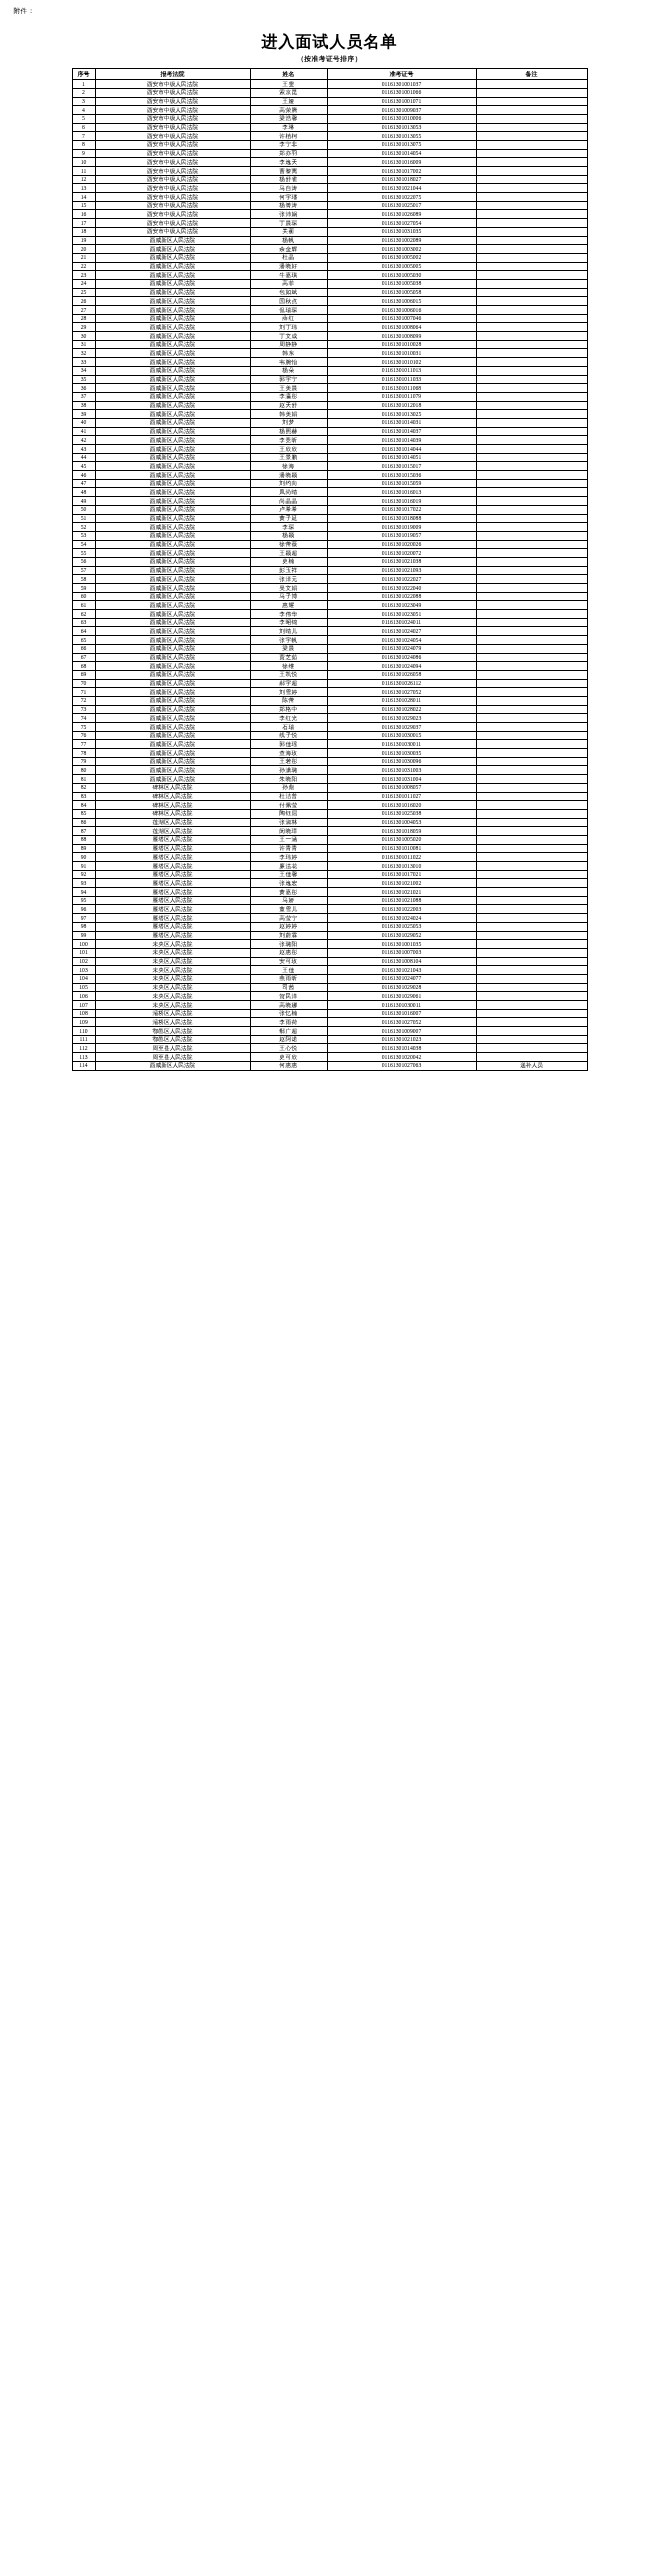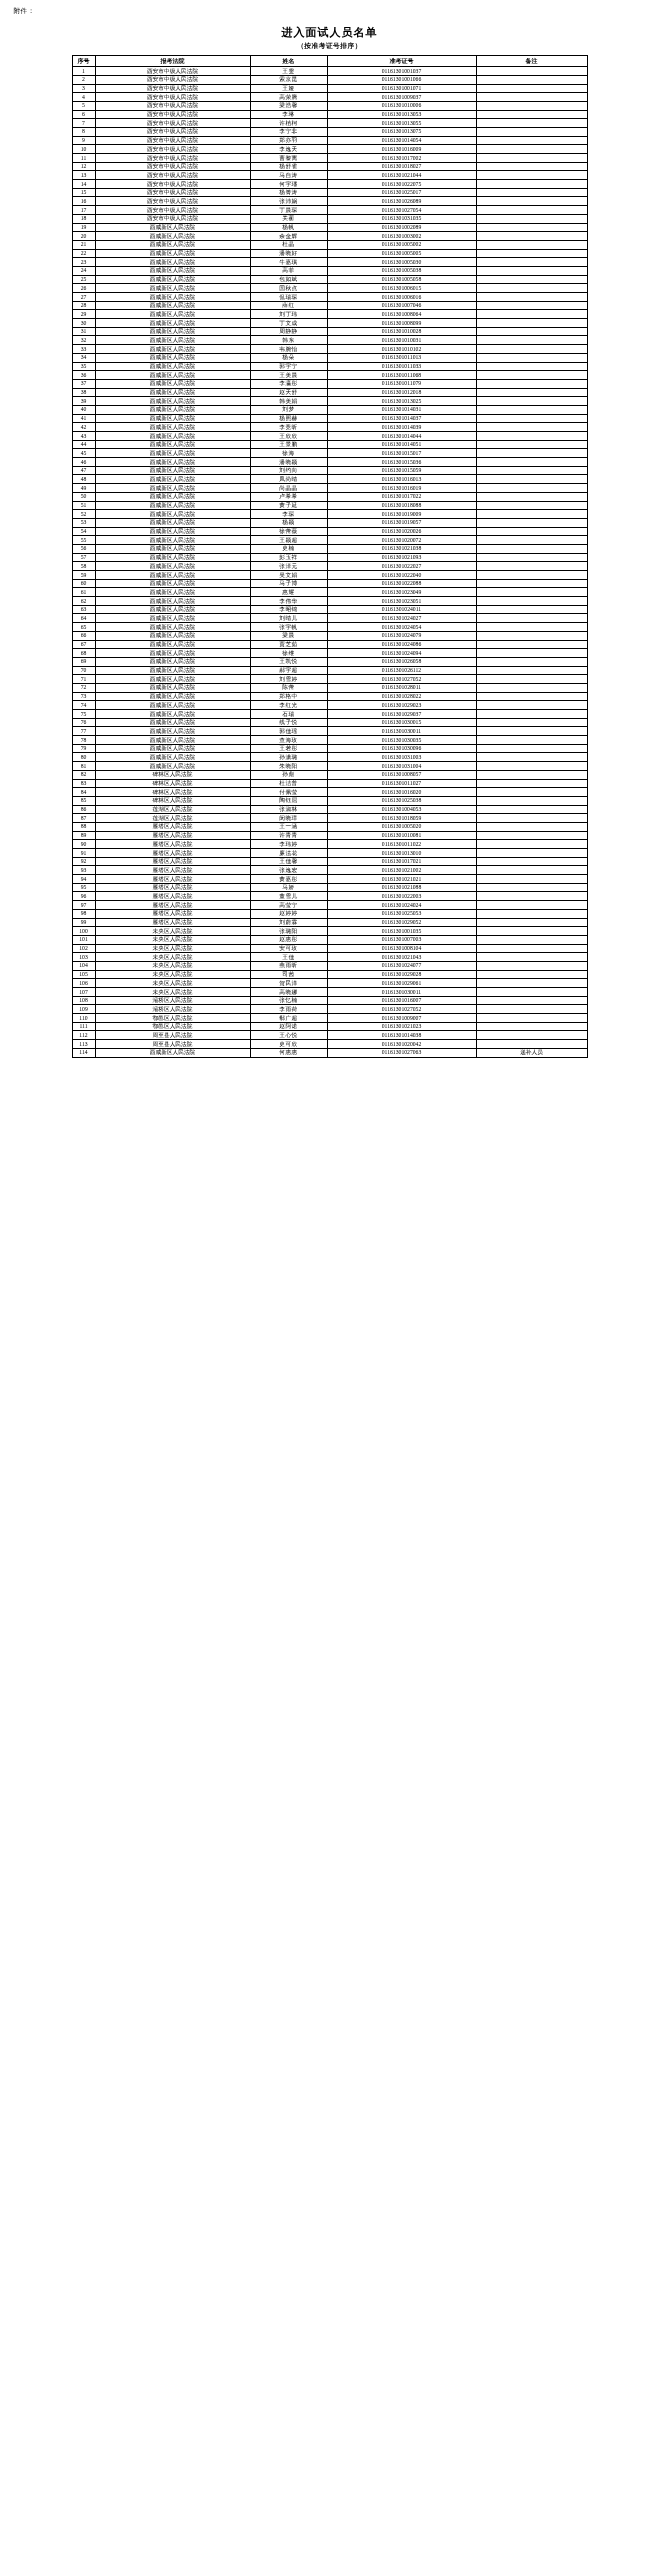--- a/index.html
+++ b/index.html
@@ -18,24 +18,24 @@
     padding: 7.2px 0 15.5px 0;
   }
   .attachment {
     font-size: 6.7px;
     margin-left: 13.4px;
     margin-bottom: 5.2px;
     letter-spacing: 0.5px;
   }
   .doc-title {
     text-align: center;
-    font-size: 11px;
+    font-size: 16px;
     font-weight: bold;
     letter-spacing: 1px;
-    margin-top: 9px;
+    margin-top: 16px;
     margin-bottom: 2.1px;
   }
   .doc-subtitle {
     text-align: center;
     font-size: 6.7px;
     font-weight: bold;
     letter-spacing: 0.5px;
     margin-bottom: 4.1px;
   }
   .table-wrap {

